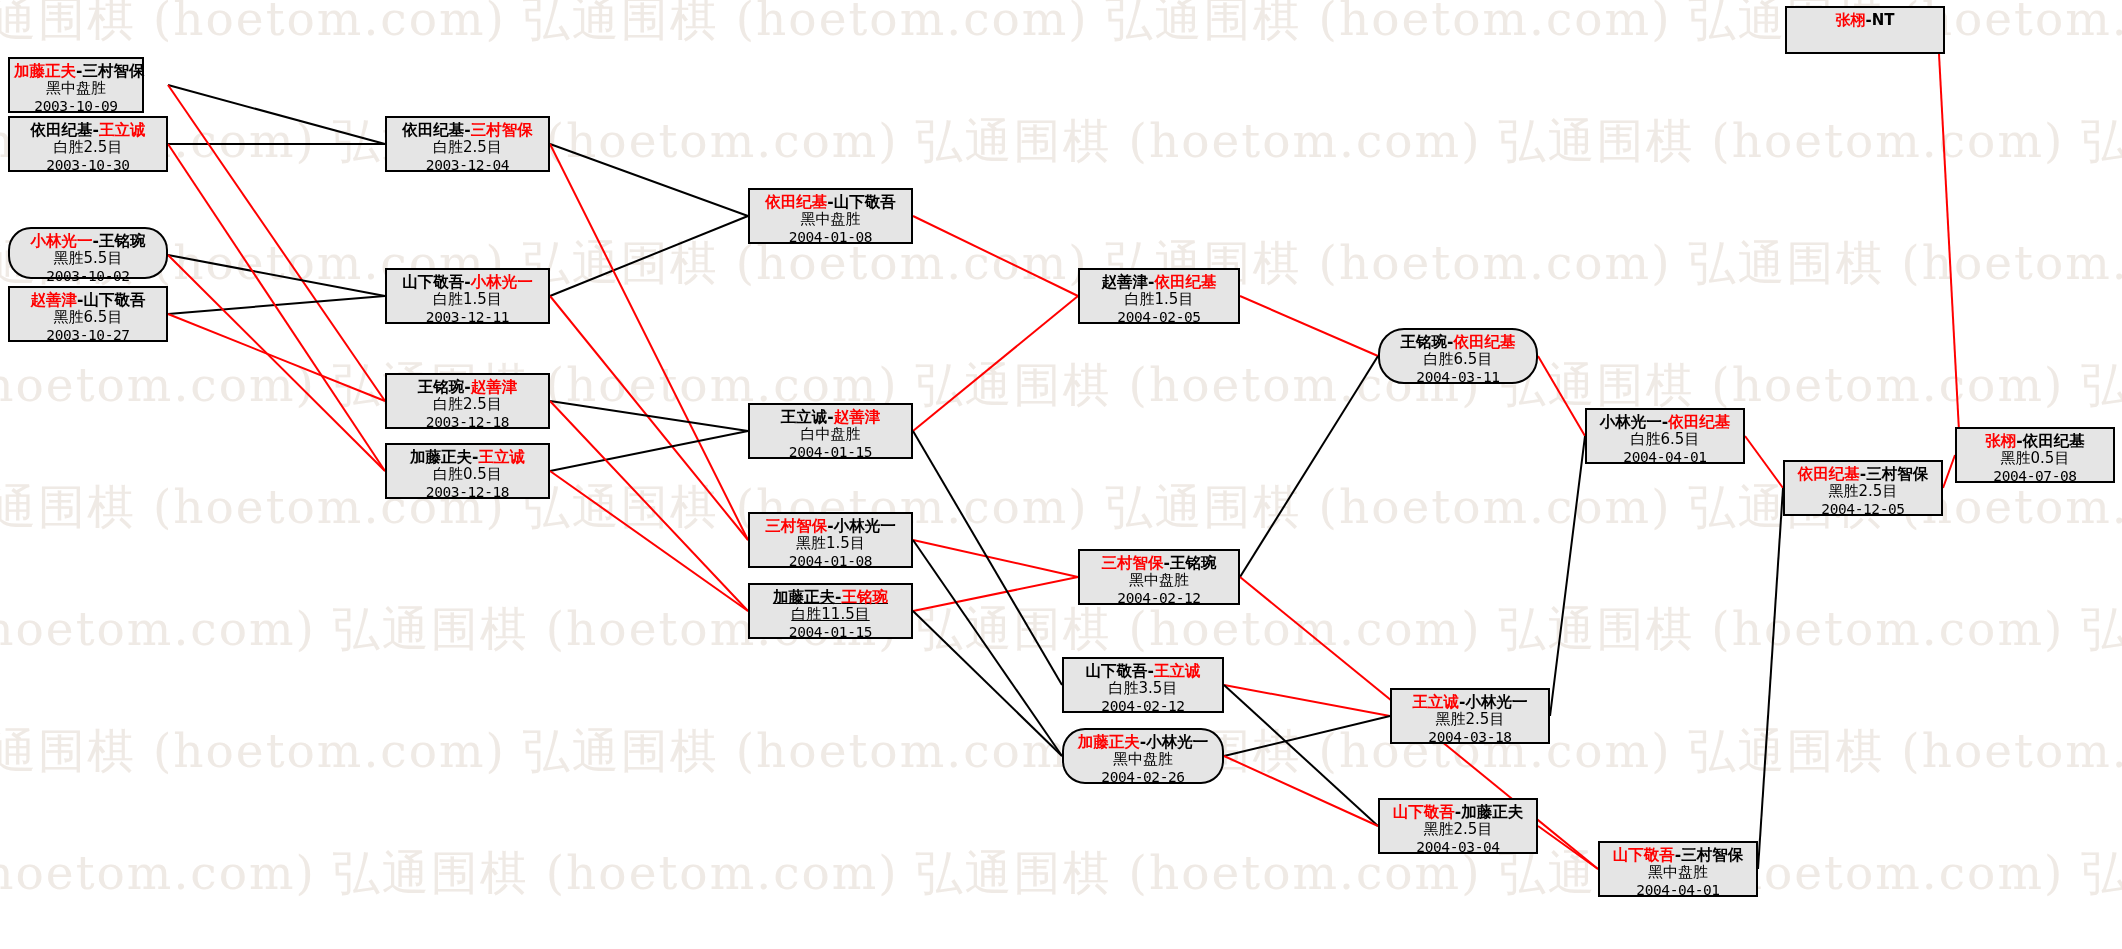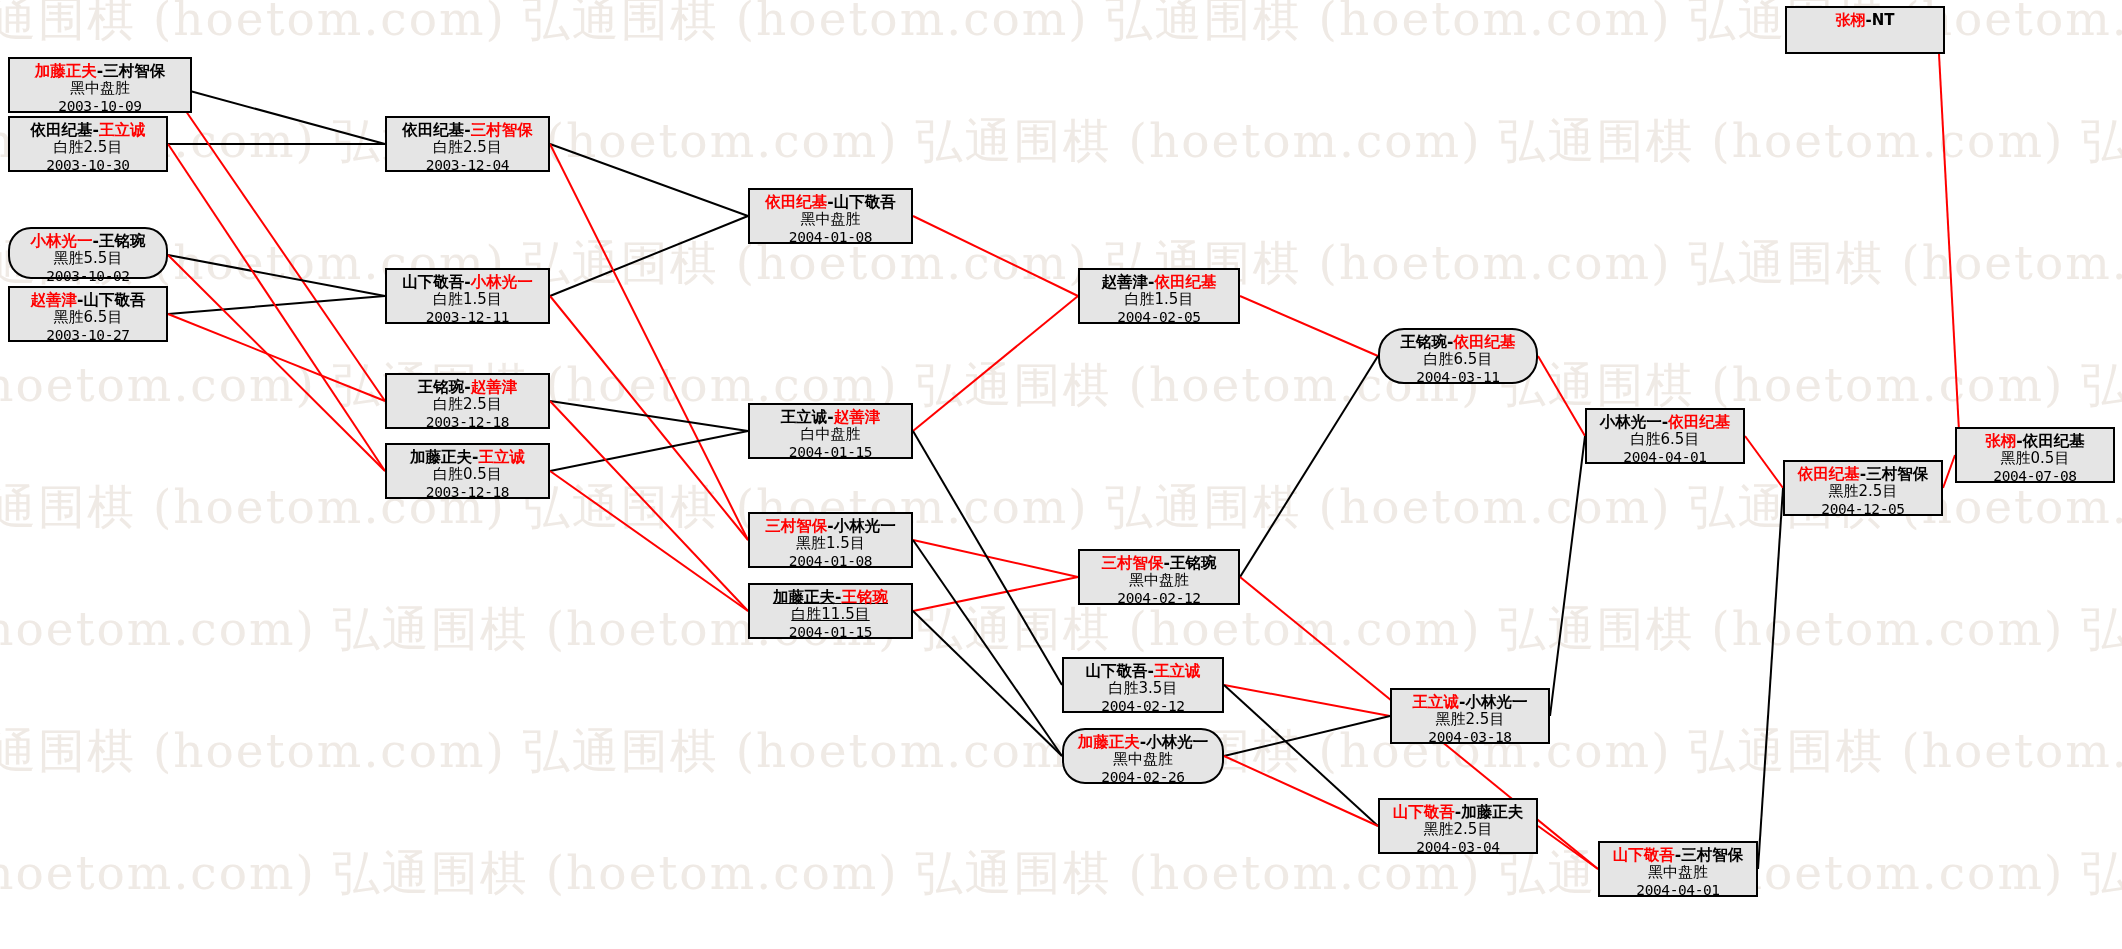--- a/index.html
+++ b/index.html
@@ -80,21 +80,21 @@
       <line x1="1550" y1="716" x2="1585" y2="436" stroke="#000000" stroke-width="2"></line>
       <line x1="1538" y1="826" x2="1598" y2="869" stroke="#ff0000" stroke-width="2"></line>
       <line x1="1240" y1="577" x2="1598" y2="869" stroke="#ff0000" stroke-width="2"></line>
       <line x1="1745" y1="436" x2="1783" y2="488" stroke="#ff0000" stroke-width="2"></line>
       <line x1="1758" y1="869" x2="1783" y2="488" stroke="#000000" stroke-width="2"></line>
       <line x1="1943" y1="488" x2="1955" y2="455" stroke="#ff0000" stroke-width="2"></line>
       <line x1="1939" y1="54" x2="1959" y2="431" stroke="#ff0000" stroke-width="2"></line>
     </svg>
 
   <div id="nodes">
-      <div class="node" style="left: 8px; top: 57px; width: 184px; height: 56px;">
+      <div class="node" style="left: 8px; top: 57px; width: 136px; height: 56px;">
         <span class="ln players"><span class="w">加藤正夫</span><span>-</span><span>三村智保</span></span>
         <span class="ln result">黑中盘胜</span>
         <span class="ln date">2003-10-09</span>
       </div>
       <div class="node" style="left: 8px; top: 116px; width: 160px; height: 56px;">
         <span class="ln players"><span>依田纪基</span><span>-</span><span class="w">王立诚</span></span>
         <span class="ln result">白胜2.5目</span>
         <span class="ln date">2003-10-30</span>
       </div>
       <div class="node" style="left: 8px; top: 227px; width: 160px; height: 52px; border-radius: 23px;">

